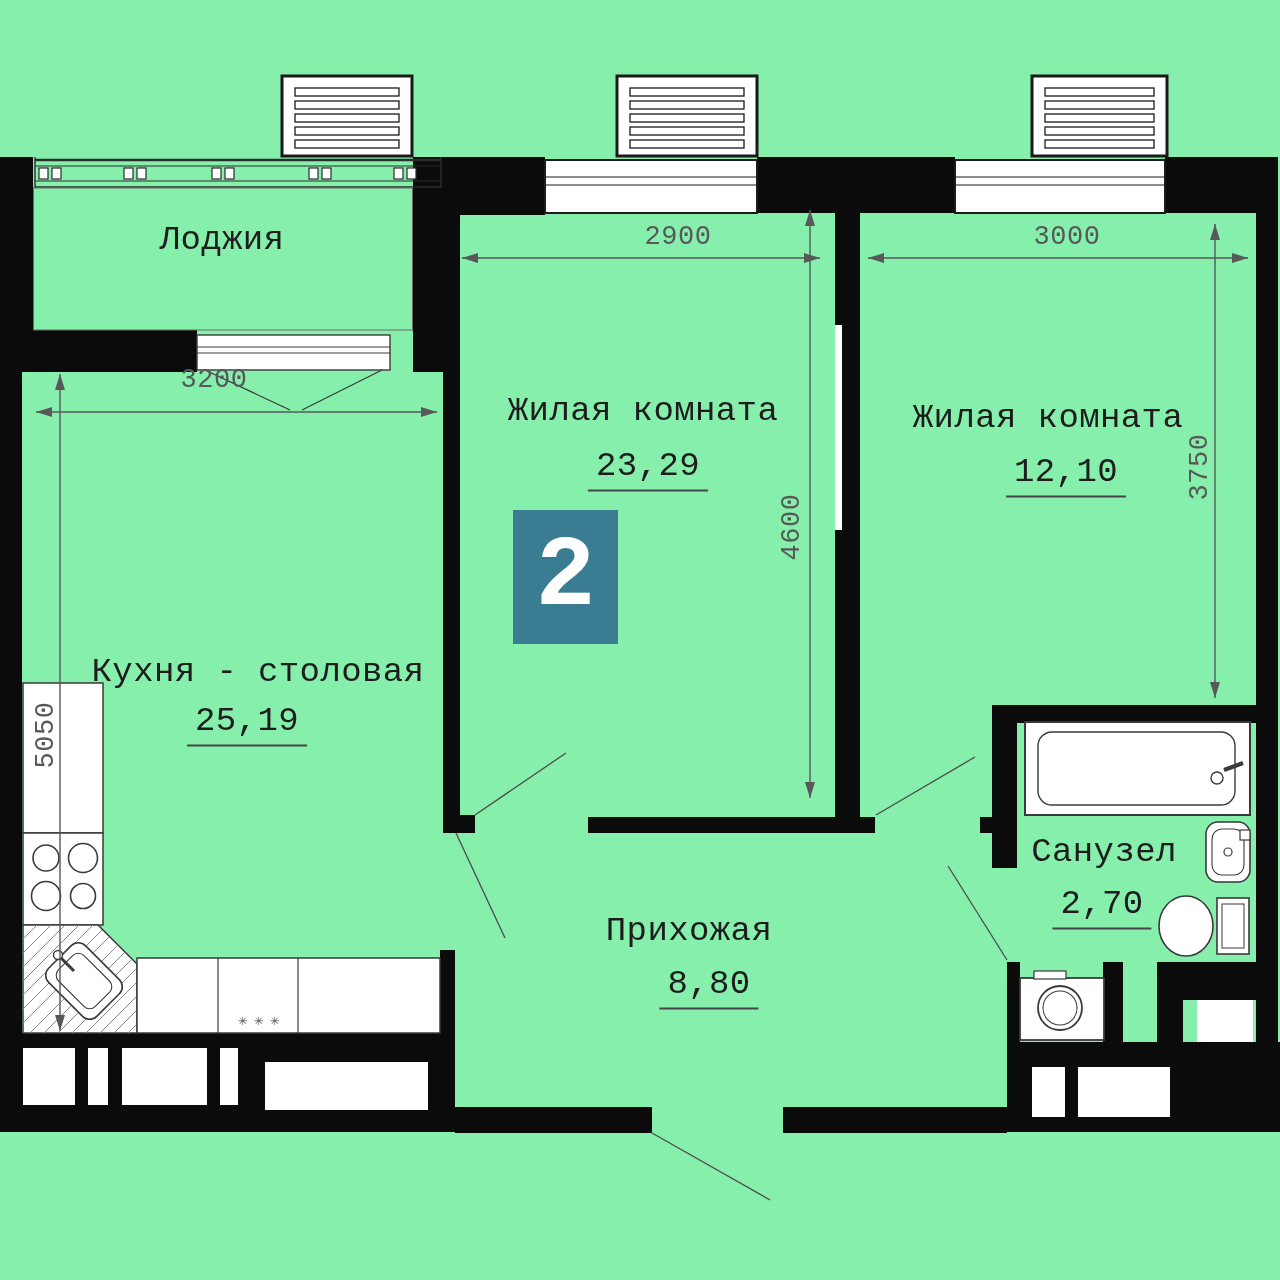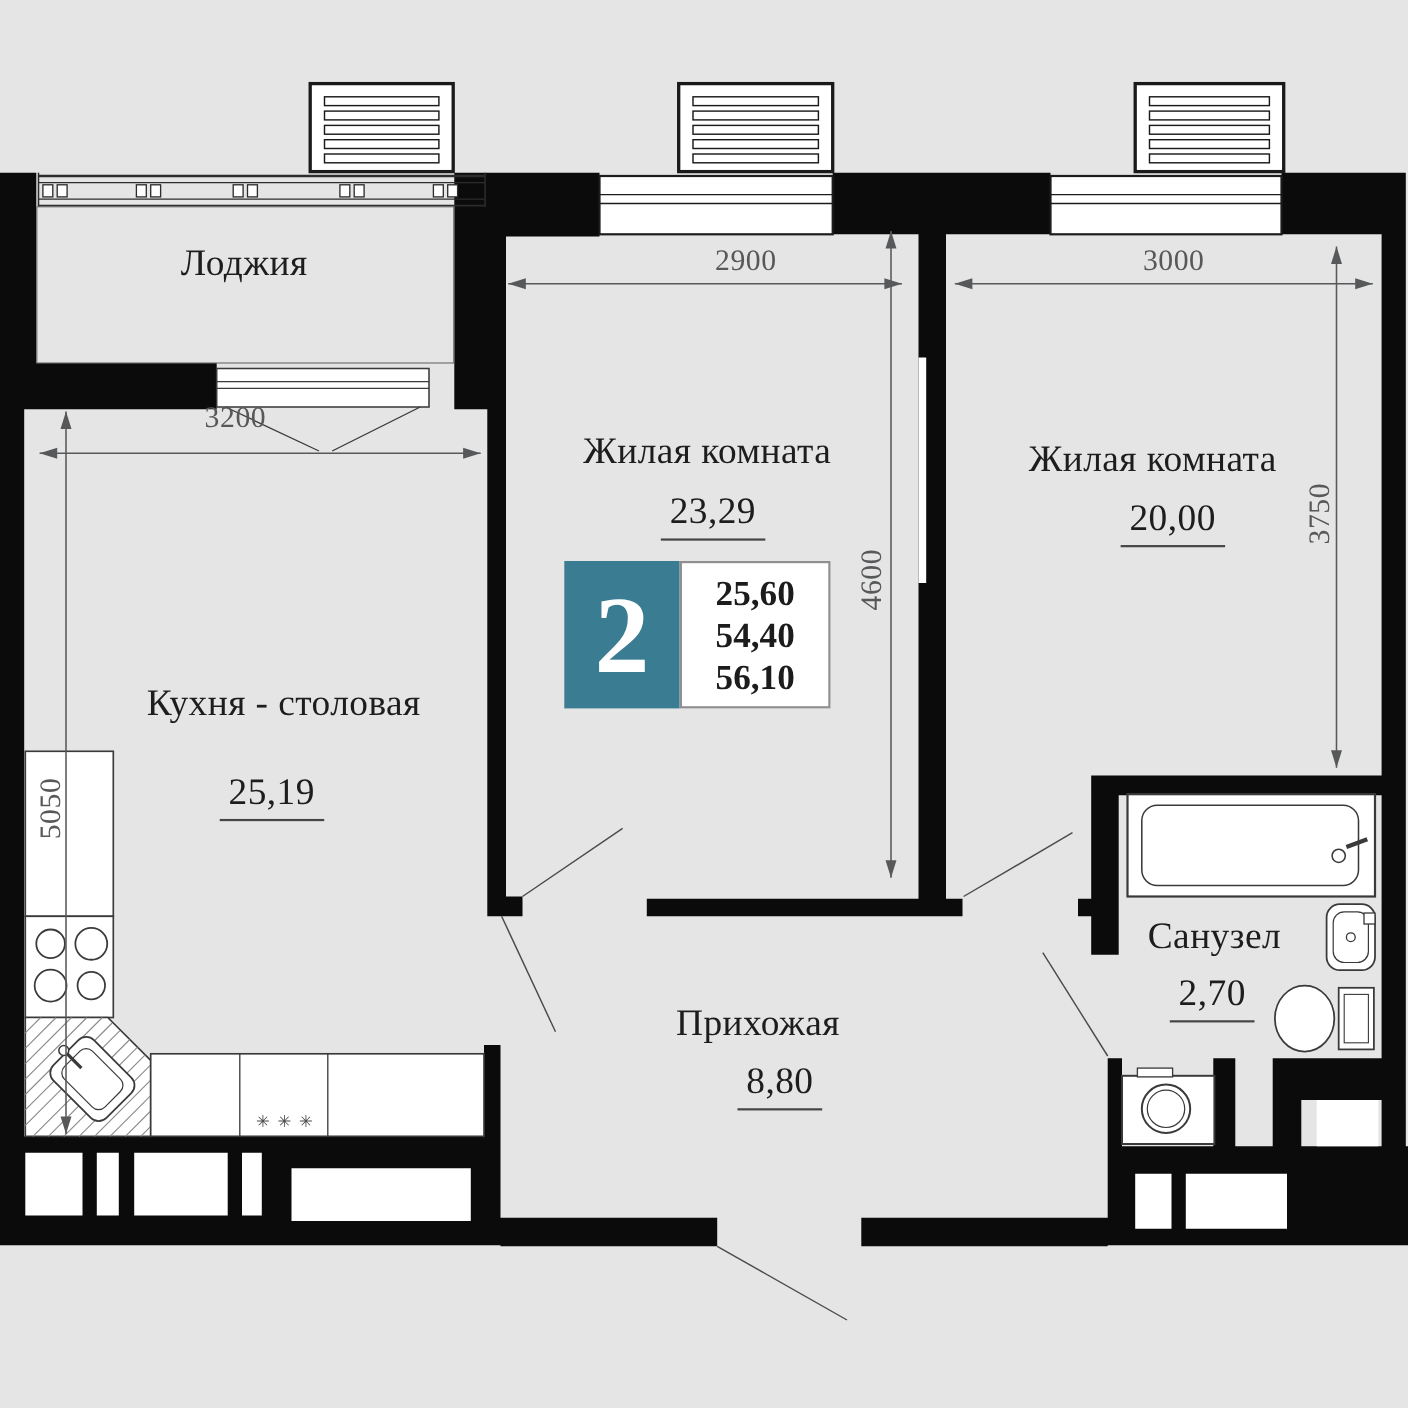--- a/index.html
+++ b/index.html
@@ -1,17 +1,17 @@
 <!DOCTYPE html>
 <html><head>
 <meta charset="utf-8">
 <style>
   html,body{margin:0;padding:0;background:#fff;}
-  .plan{position:relative;width:1280px;height:1280px;background:#e5e5e5;overflow:hidden;
-        font-family:Liberation Serif, serif;}
+  .plan{position:relative;width:1280px;height:1280px;background:#86efac;overflow:hidden;
+        font-family:Liberation Mono, monospace;}
   .plan svg{position:absolute;left:0;top:0;}
   .lbl{position:absolute;transform:translate(-50%,-50%);color:#1d1d1d;font-size:34px;
        letter-spacing:.4px;white-space:nowrap;}
   .area{padding:0 8px 5px 8px;border-bottom:2px solid #454545;}
   .dim{position:absolute;transform:translate(-50%,-50%);color:#57585a;font-size:27px;
        white-space:nowrap;letter-spacing:.5px;}
   .dim.vert{transform:translate(-50%,-50%) rotate(-90deg);}
   .marks{position:absolute;transform:translate(-50%,-50%);color:#4c4c4c;font-size:15px;
          letter-spacing:7px;white-space:nowrap;}
   .badge{position:absolute;left:513px;top:510px;display:flex;}
@@ -225,42 +225,37 @@
     </g>
   </g>
 </svg>
 
   <div class="lbl" style="left:222px;top:240px">Лоджия</div>
 
   <div class="lbl" style="left:643px;top:411px">Жилая комната</div>
   <div class="lbl area" style="left:648px;top:469px">23,29</div>
 
   <div class="lbl" style="left:1048px;top:418px">Жилая комната</div>
-  <div class="lbl area" style="left:1066px;top:475px">20,00</div>
-
-  <div class="lbl" style="left:258px;top:640px">Кухня - столовая</div>
+  <div class="lbl area" style="left:1066px;top:475px">12,10</div>
+
+  <div class="lbl" style="left:258px;top:672px">Кухня - столовая</div>
   <div class="lbl area" style="left:247px;top:724px">25,19</div>
 
   <div class="lbl" style="left:689px;top:931px">Прихожая</div>
   <div class="lbl area" style="left:709px;top:987px">8,80</div>
 
   <div class="lbl" style="left:1104px;top:852px">Санузел</div>
   <div class="lbl area" style="left:1102px;top:907px">2,70</div>
 
   <div class="dim" style="left:214px;top:380px">3200</div>
   <div class="dim vert" style="left:46px;top:735px">5050</div>
   <div class="dim" style="left:678px;top:237px">2900</div>
   <div class="dim vert" style="left:792px;top:527px">4600</div>
   <div class="dim" style="left:1067px;top:237px">3000</div>
   <div class="dim vert" style="left:1200px;top:467px">3750</div>
 
   <div class="marks" style="left:262px;top:1020px">✳✳✳</div>
 
   <div class="badge">
     <div class="badge-rooms">2</div>
-    <div class="badge-areas">
-      <div>25,60</div>
-      <div>54,40</div>
-      <div>56,10</div>
-    </div>
   </div>
 
 </div>
 
 </body></html>

